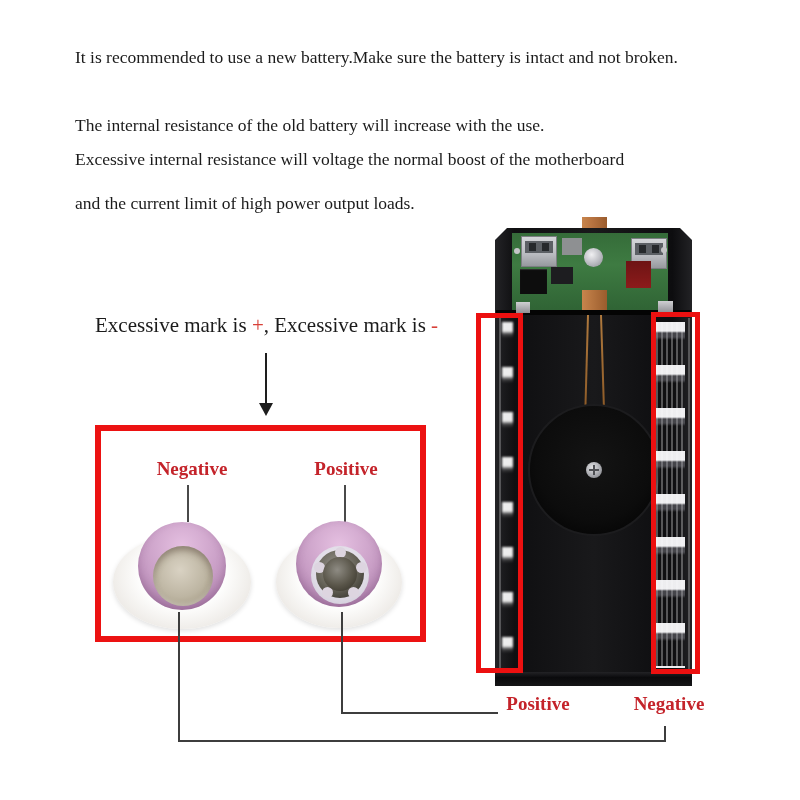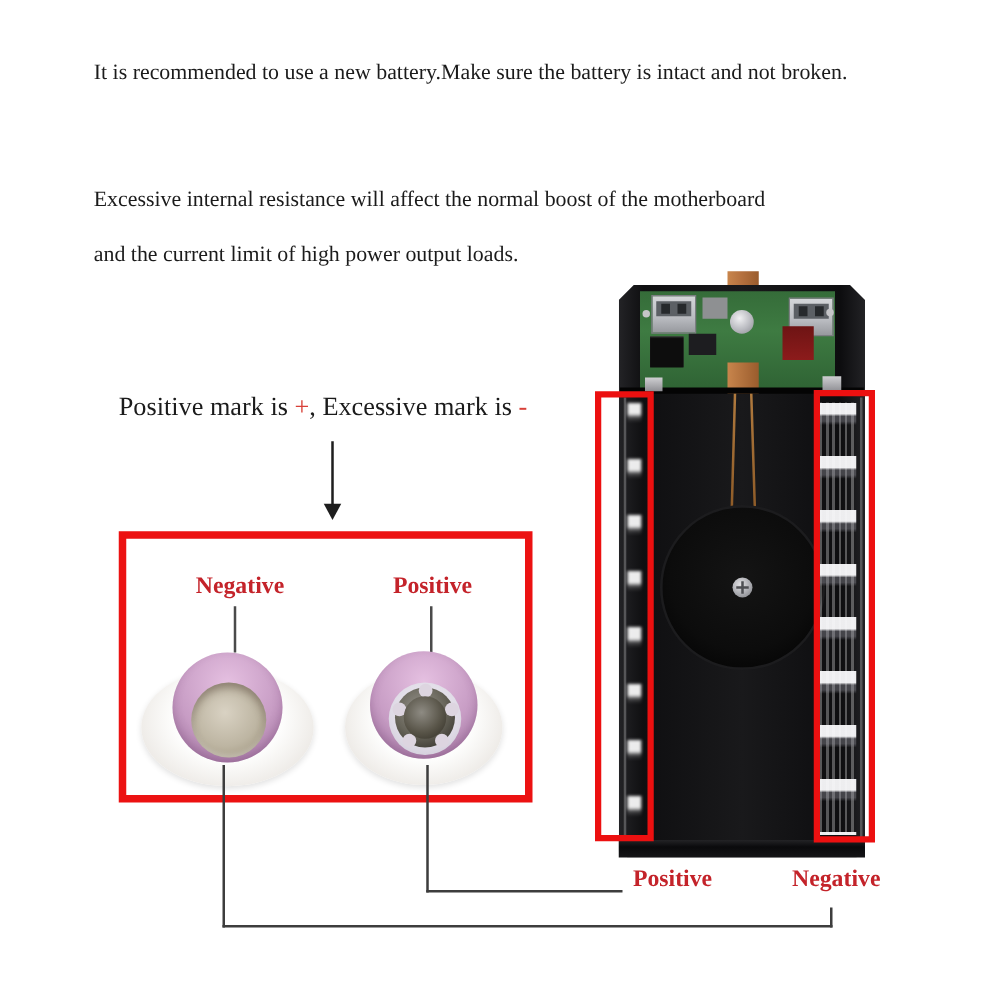--- a/index.html
+++ b/index.html
@@ -74,25 +74,26 @@
   #slot-left{left:476px;top:313px;width:47px;height:360px;}
   #slot-right{left:651px;top:312px;width:49px;height:362px;}
   #case-bottom{left:495px;top:672px;width:197px;height:14px;background:linear-gradient(180deg,#232326,#0a0a0c 40%,#151517);}
 </style>
 </head>
 <body>
 
 <div id="canvas">
 
   <div class="abs instr" style="top:46px">It is recommended to use a new battery.Make sure the battery is intact and not broken.</div>
-  <div class="abs instr" style="top:148px">Excessive internal resistance will affect the normal boost of the motherboard</div>
+  <div class="abs instr" style="top:114px">The internal resistance of the old battery will increase with the use.</div>
+  <div class="abs instr" style="top:148px">Excessive internal resistance will voltage the normal boost of the motherboard</div>
   <div class="abs instr" style="top:192px">and the current limit of high power output loads.</div>
 
   <div class="abs" id="polarity">
-    <span>Positive mark is </span><span class="red-sym">+</span><span>, Excessive mark is </span><span class="red-sym">-</span>
+    <span>Excessive mark is </span><span class="red-sym">+</span><span>, Excessive mark is </span><span class="red-sym">-</span>
   </div>
 
   <div class="abs" id="arrow-line"></div>
   <div class="abs" id="arrow-head"></div>
 
   <div class="abs" id="bat-box">
     <div class="abs box-label" id="neg-label">Negative</div>
     <div class="abs box-label" id="pos-label">Positive</div>
     <div class="abs ptr-line" style="left:86px"></div>
     <div class="abs ptr-line" style="left:243px"></div>

